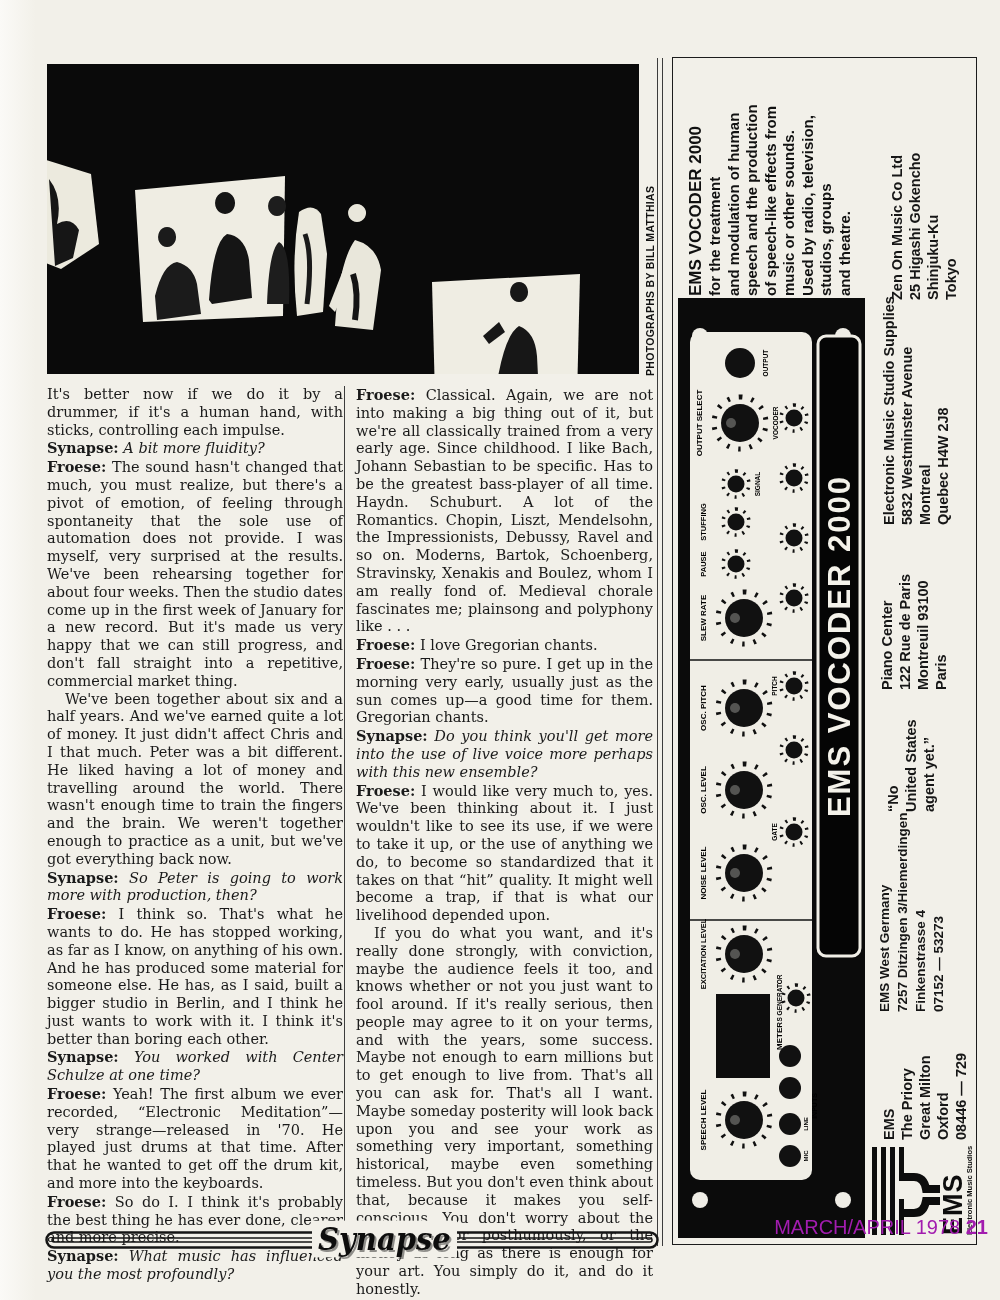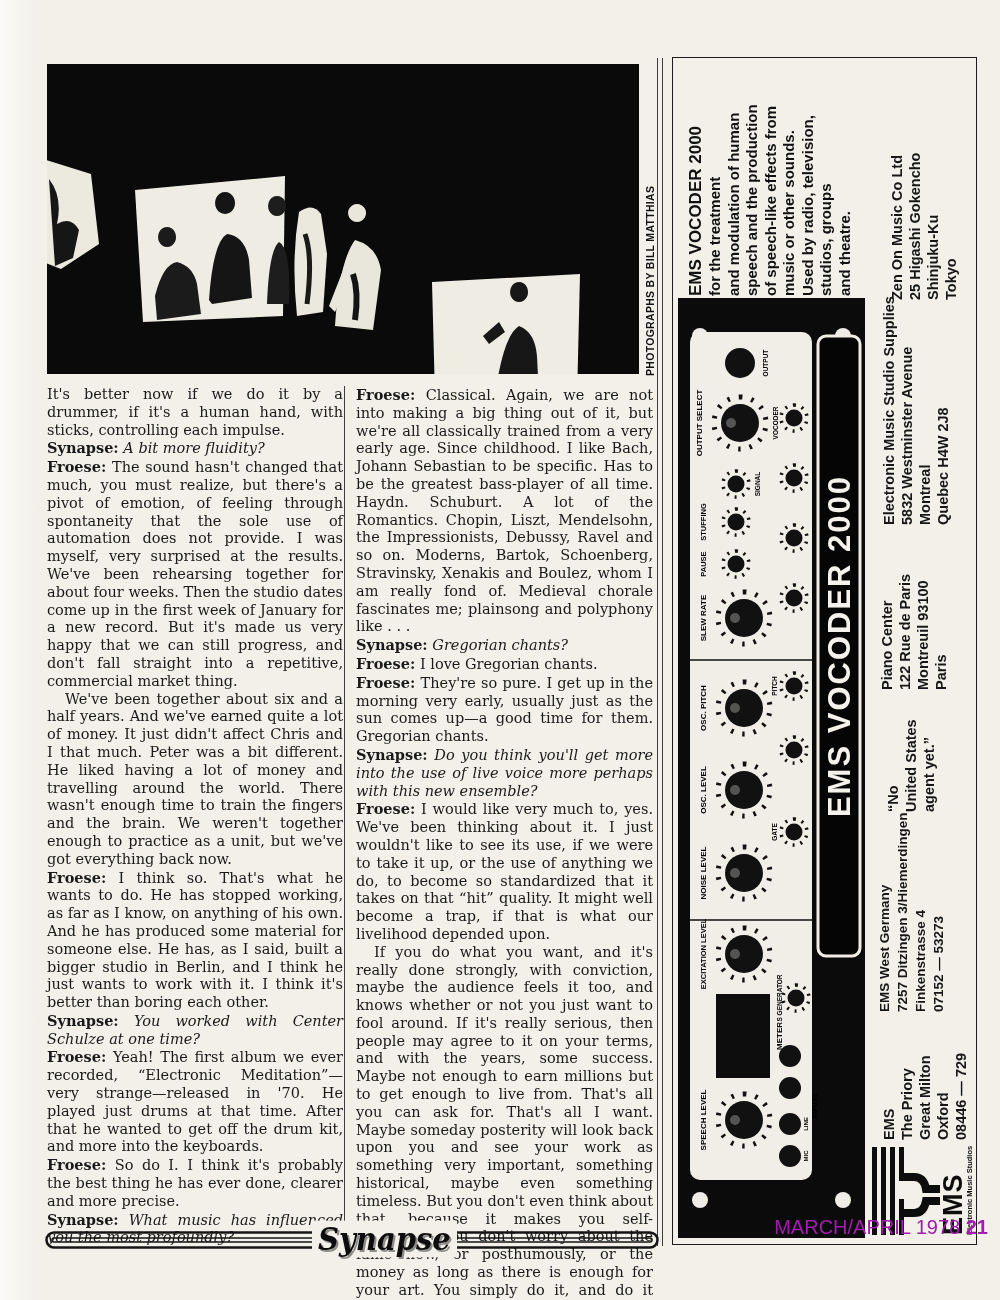--- a/index.html
+++ b/index.html
@@ -79,29 +79,29 @@
       <path d="M452,258 l-16,14 6,8 16,-12 z" fill="#171717"></path>
     </svg>
   </div>
   <div class="rot photo-caption">PHOTOGRAPHS BY BILL MATTHIAS</div>
 
   <div class="col" id="col1">
       <p class="para"><span>It's better now if we do it by a drummer, if it's a human hand, with sticks, controlling each impulse.</span></p>
       <p class="para"><b>Synapse:</b> <span class="it">A bit more fluidity?</span></p>
       <p class="para"><b>Froese:</b> <span>The sound hasn't changed that much, you must realize, but there's a pivot of emotion, of feeling through spontaneity that the sole use of automation does not provide. I was myself, very surprised at the results. We've been rehearsing together for about four weeks. Then the studio dates come up in the first week of January for a new record. But it's made us very happy that we can still progress, and don't fall straight into a repetitive, commercial market thing.</span></p>
       <p class="para indent"><span>We've been together about six and a half years. And we've earned quite a lot of money. It just didn't affect Chris and I that much. Peter was a bit different. He liked having a lot of money and travelling around the world. There wasn't enough time to train the fingers and the brain. We weren't together enough to practice as a unit, but we've got everything back now.</span></p>
+      <p class="para"><b>Synapse:</b> <span class="it">So Peter is going to work more with production, then?</span></p>
       <p class="para"><b>Froese:</b> <span>I think so. That's what he wants to do. He has stopped working, as far as I know, on anything of his own. And he has produced some material for someone else. He has, as I said, built a bigger studio in Berlin, and I think he just wants to work with it. I think it's better than boring each other.</span></p>
       <p class="para"><b>Synapse:</b> <span class="it">You worked with Center Schulze at one time?</span></p>
       <p class="para"><b>Froese:</b> <span>Yeah! The first album we ever recorded, “Electronic Meditation”—very strange—released in '70. He played just drums at that time. After that he wanted to get off the drum kit, and more into the keyboards.</span></p>
       <p class="para"><b>Froese:</b> <span>So do I. I think it's probably the best thing he has ever done, clearer and more precise.</span></p>
       <p class="para"><b>Synapse:</b> <span class="it">What music has influenced you the most profoundly?</span></p>
     </div>
   <div class="col" id="col2">
       <p class="para"><b>Froese:</b> <span>Classical. Again, we are not into making a big thing out of it, but we're all classically trained from a very early age. Since childhood. I like Bach, Johann Sebastian to be specific. Has to be the greatest bass-player of all time. Haydn. Schuburt. A lot of the Romantics. Chopin, Liszt, Mendelsohn, the Impressionists, Debussy, Ravel and so on. Moderns, Bartok, Schoenberg, Stravinsky, Xenakis and Boulez, whom I am really fond of. Medieval chorale fascinates me; plainsong and polyphony like . . .</span></p>
-      <p class="para"><b>Synapse:</b> <span class="it">Gregorian chants?</span></p>
       <p class="para"><b>Froese:</b> <span>I love Gregorian chants.</span></p>
       <p class="para"><b>Froese:</b> <span>They're so pure. I get up in the morning very early, usually just as the sun comes up—a good time for them. Gregorian chants.</span></p>
       <p class="para"><b>Synapse:</b> <span class="it">Do you think you'll get more into the use of live voice more perhaps with this new ensemble?</span></p>
       <p class="para"><b>Froese:</b> <span>I would like very much to, yes. We've been thinking about it. I just wouldn't like to see its use, if we were to take it up, or the use of anything we do, to become so standardized that it takes on that “hit” quality. It might well become a trap, if that is what our livelihood depended upon.</span></p>
       <p class="para indent"><span>If you do what you want, and it's really done strongly, with conviction, maybe the audience feels it too, and knows whether or not you just want to fool around. If it's really serious, then people may agree to it on your terms, and with the years, some success. Maybe not enough to earn millions but to get enough to live from. That's all you can ask for. That's all I want. Maybe someday posterity will look back upon you and see your work as something very important, something historical, maybe even something timeless. But you don't even think about that, because it makes you self-conscious. You don't worry about the fame now, or posthumously, or the money as long as there is enough for your art. You simply do it, and do it honestly.</span></p>
     </div>
   <div class="rule-mid"></div>
   <div class="rule-ad"></div>
 
   <div class="ad-frame"></div>

